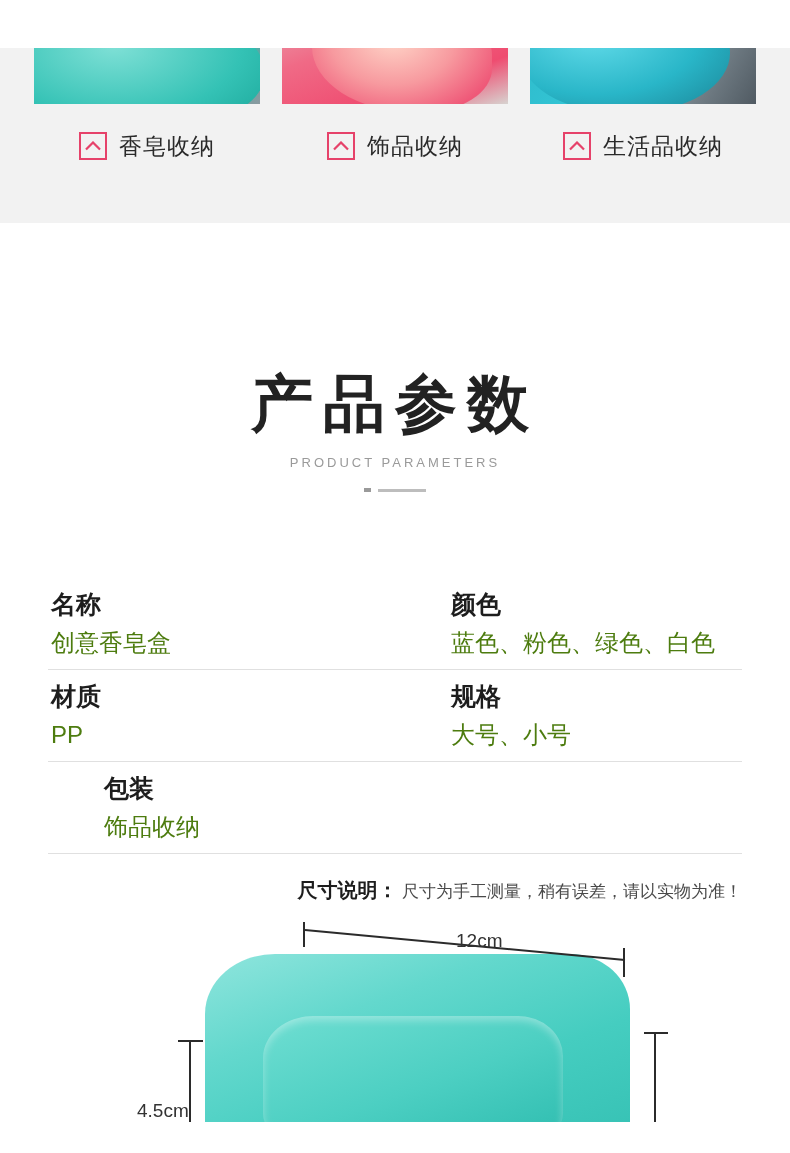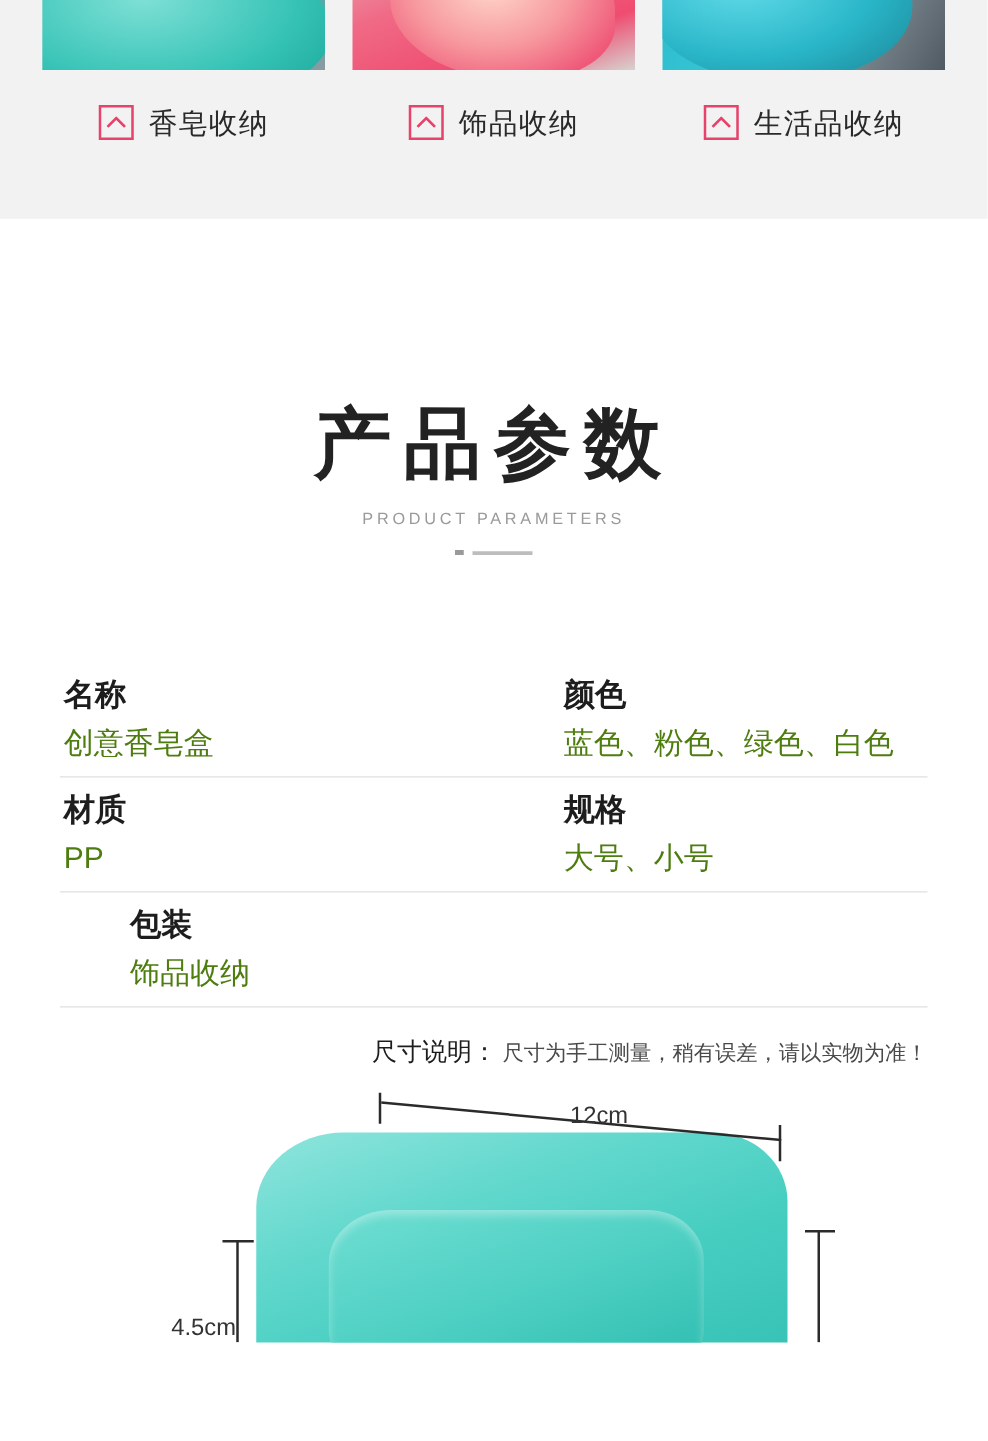--- a/index.html
+++ b/index.html
@@ -15,20 +15,21 @@
     position: relative;
   }
 
   
   .top-strip {
     width: 790px;
     height: 175px;
     background: #f2f2f2;
     position: relative;
     overflow: hidden;
+    margin-top: 48px;
   }
   .cards {
     position: absolute;
     top: -56px;
     left: 0;
     width: 790px;
     display: flex;
     justify-content: center;
     gap: 22px;
   }
@@ -167,21 +168,21 @@
   }
 
   .note {
     width: 694px;
     margin: 26px auto 0 auto;
     text-align: right;
     line-height: 1;
   }
   .note-label {
     font-size: 20px;
-    font-weight: normal;
+    font-weight: bold;
     color: #1d1d1d;
   }
   .note-text {
     font-size: 17px;
     color: #4a4a4a;
   }
 
   
   .dim-area {
     position: relative;

